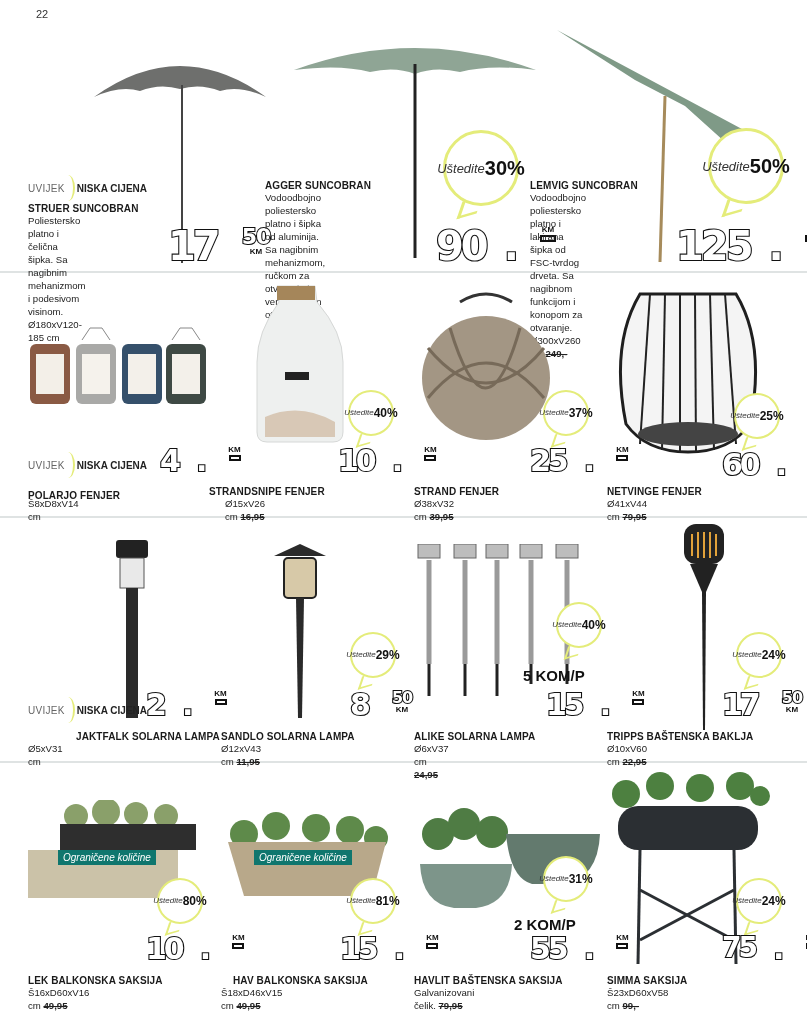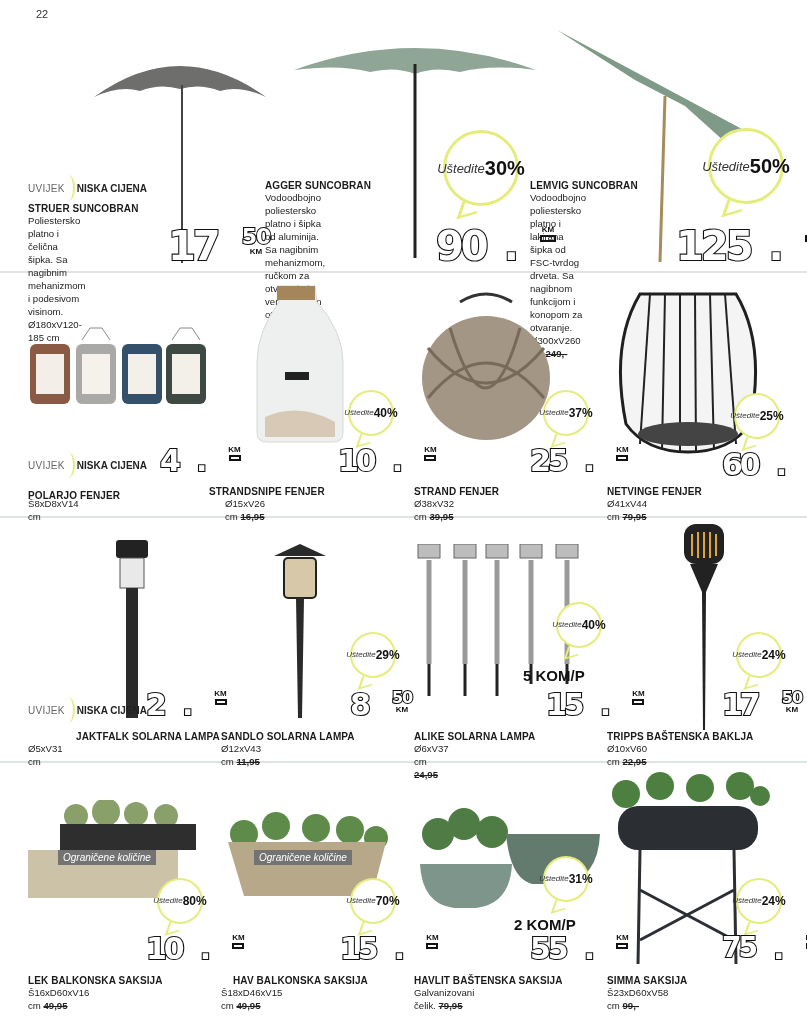--- a/index.html
+++ b/index.html
@@ -40,21 +40,21 @@
   .bubble.small .pct { font-size: 12px; }
   .bubble.small::after { bottom: -12px; width: 10px; height: 12px; border-width: 2.5px; }
 
   .badge-low { position: absolute; display: flex; align-items: center; font-size: 10px; white-space: nowrap; }
   .badge-low .a { color: #666; letter-spacing: 0.3px; }
   .badge-low .arc { width: 14px; height: 26px; border-right: 2px solid #e4ec7a; border-radius: 0 50% 50% 0; margin: 0 2px 0 -4px; }
   .badge-low .b { font-weight: bold; color: #222; }
 
   .qty { position: absolute; font-weight: bold; font-size: 15px; color: #111; white-space: nowrap; }
 
-  .limited { position: absolute; background: #737373; color: #fff; font-style: italic; font-size: 10px; padding: 2px 5px; white-space: nowrap; }
+  .limited { position: absolute; background: #0f766e; color: #fff; font-style: italic; font-size: 10px; padding: 2px 5px; white-space: nowrap; }
 
   svg { display: block; }
 </style>
 </head>
 <body>
 
 <div class="page-num">22</div>
 
 <div class="divider" style="top:271px;"></div>
 <div class="divider" style="top:516px;"></div>
@@ -400,21 +400,21 @@
         <circle cx="56" cy="14" r="14"></circle>
         <circle cx="96" cy="16" r="14"></circle>
         <circle cx="130" cy="18" r="14"></circle>
         <circle cx="156" cy="26" r="12"></circle>
       </g>
     <path d="M8 30 H166 L152 84 H24 Z" fill="#b8a88a"></path>
   </svg>
   <div class="limited" style="left:254px;top:850px;">Ograničene količine</div>
   <div class="bubble small" style="left:350px;top:878px;">
     <span class="lbl">Uštedite</span>
-    <span class="pct">70%</span>
+    <span class="pct">81%</span>
   </div>
   <div class="title" style="left:221px;top:975px;padding-left:12px;">HAV BALKONSKA SAKSIJA</div>
   <div class="desc" style="left:221px;top:986px;"><span>Š18xD46xV15 cm</span> <span class="old">49,95</span></div>
   <div class="price" style="left:340px;top:934px;">
     <span class="int" style="font-size:30px;">15</span>
       <span class="dot" style="font-size:30px;">.</span>
     <span class="right">
         <span class="km">KM</span>
         <span class="dash" style="width:12px;height:6px;"></span>
       </span>

